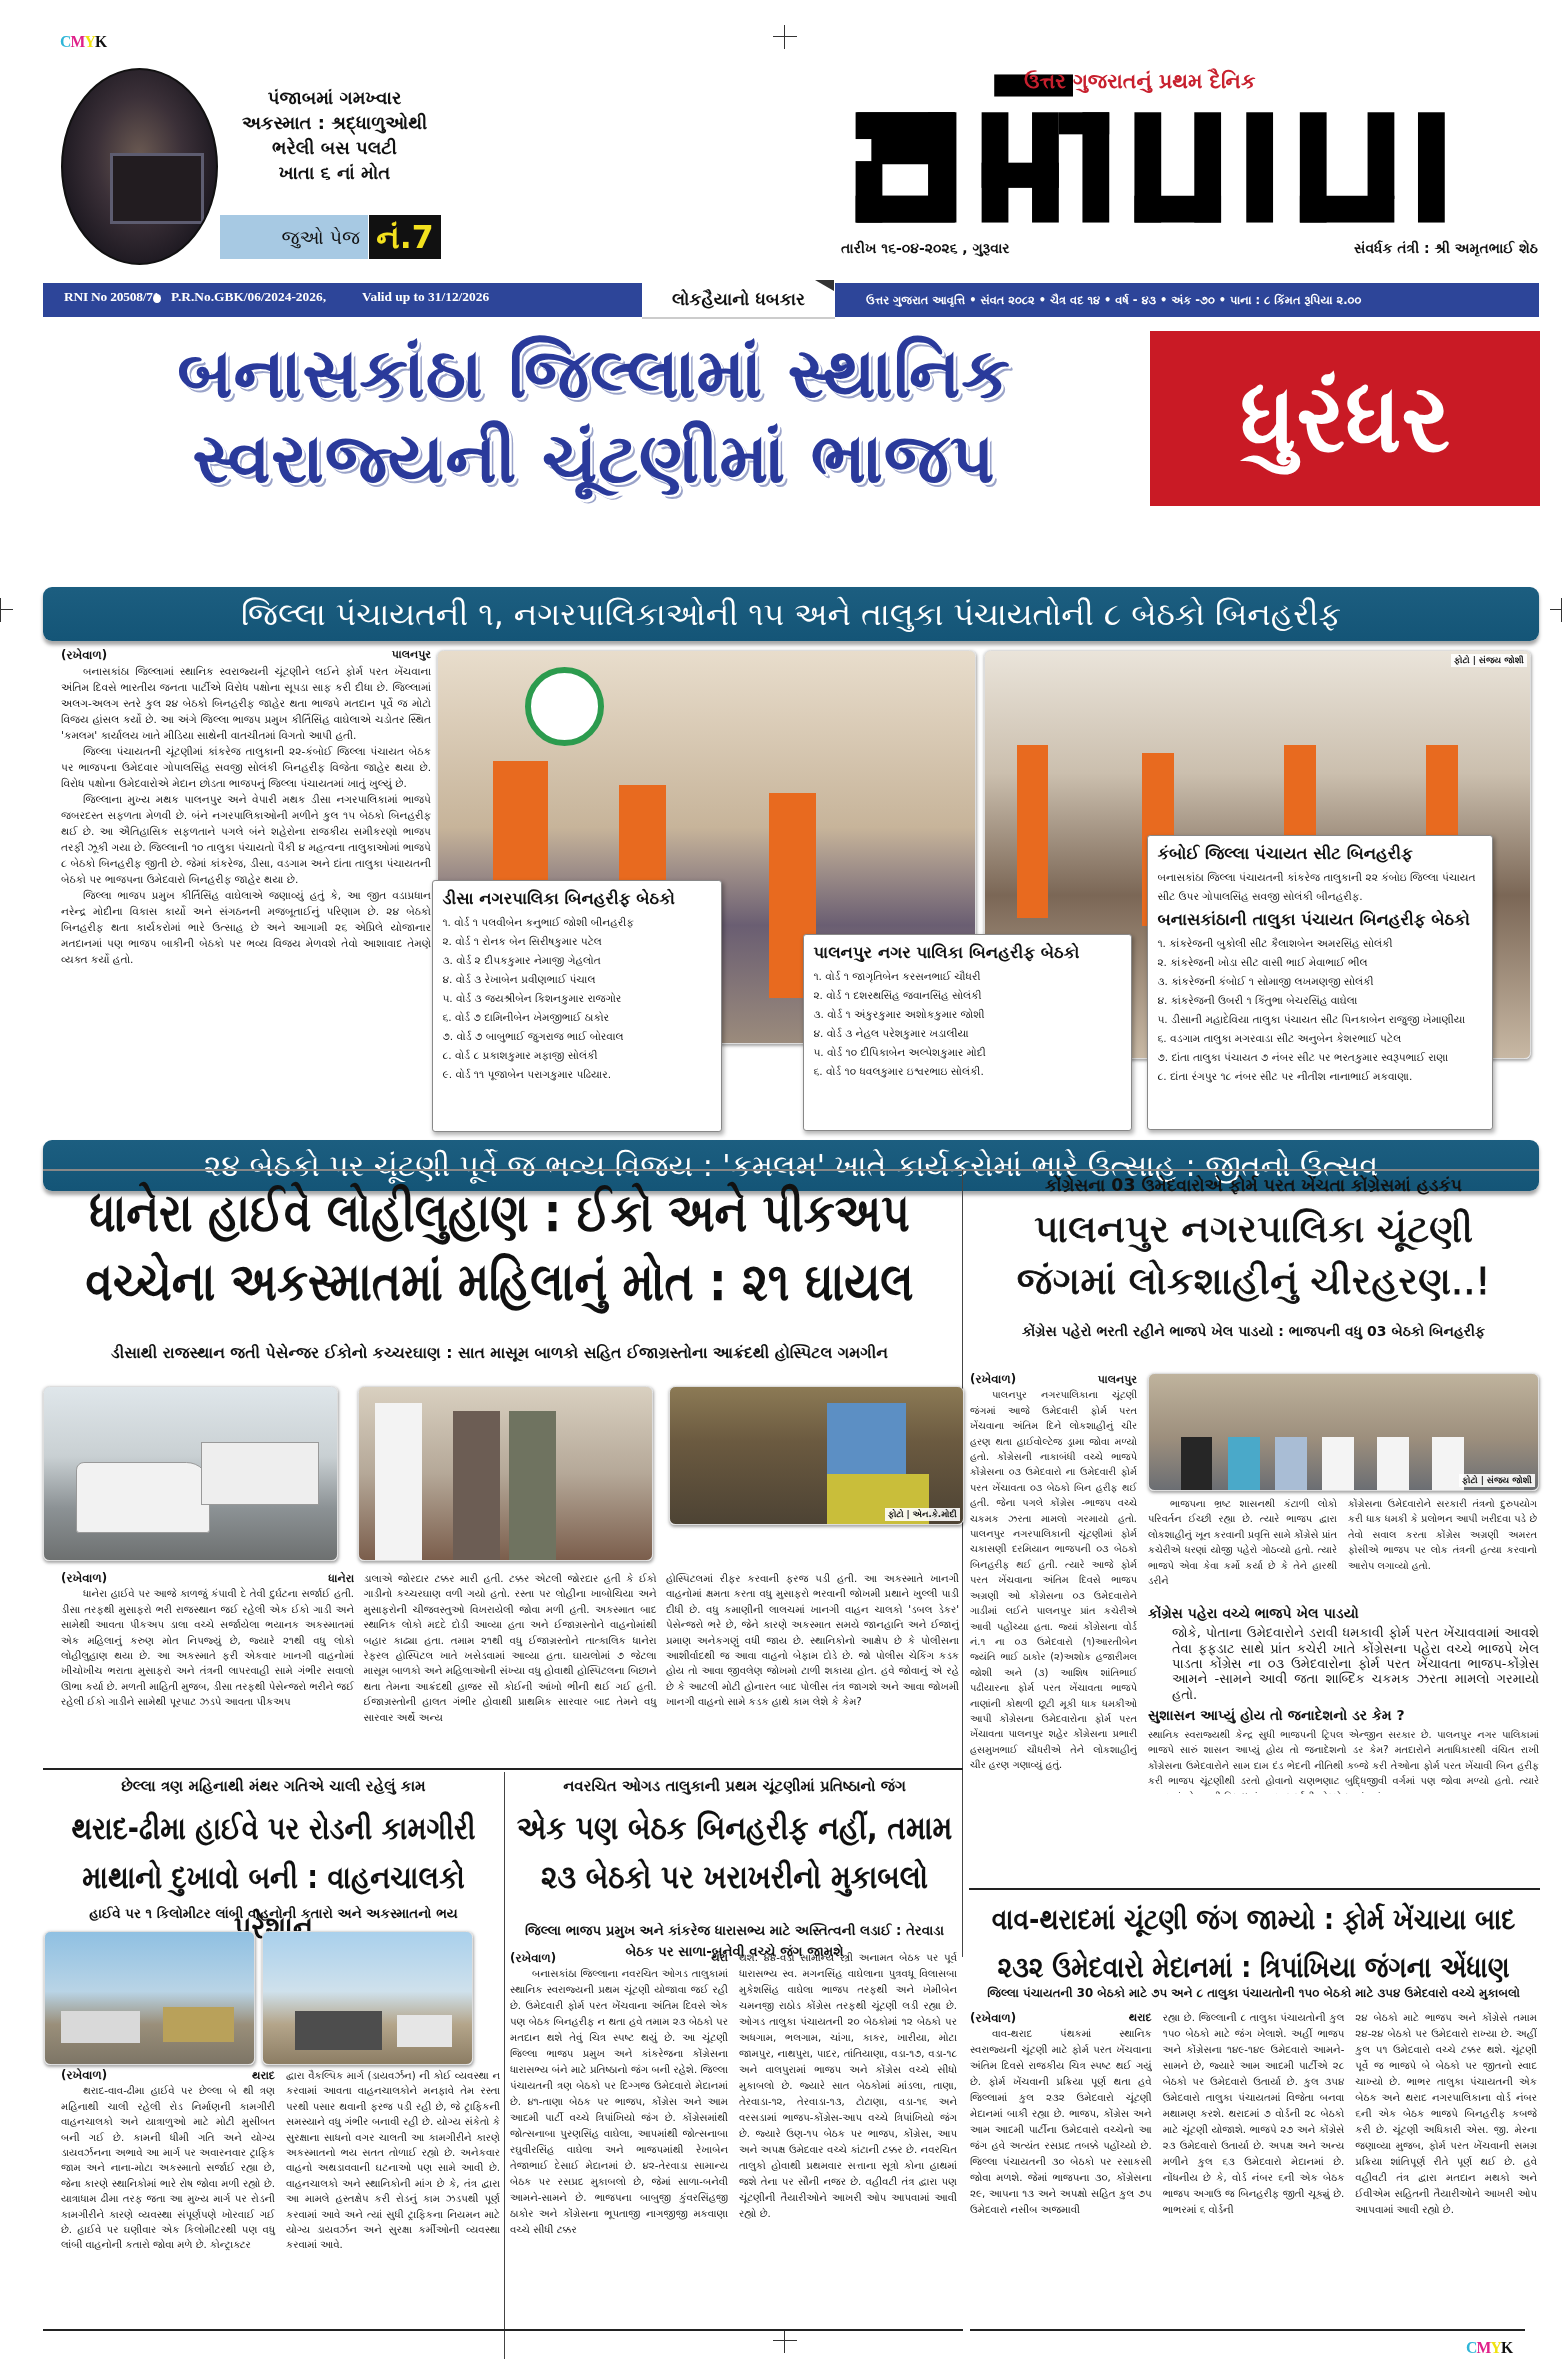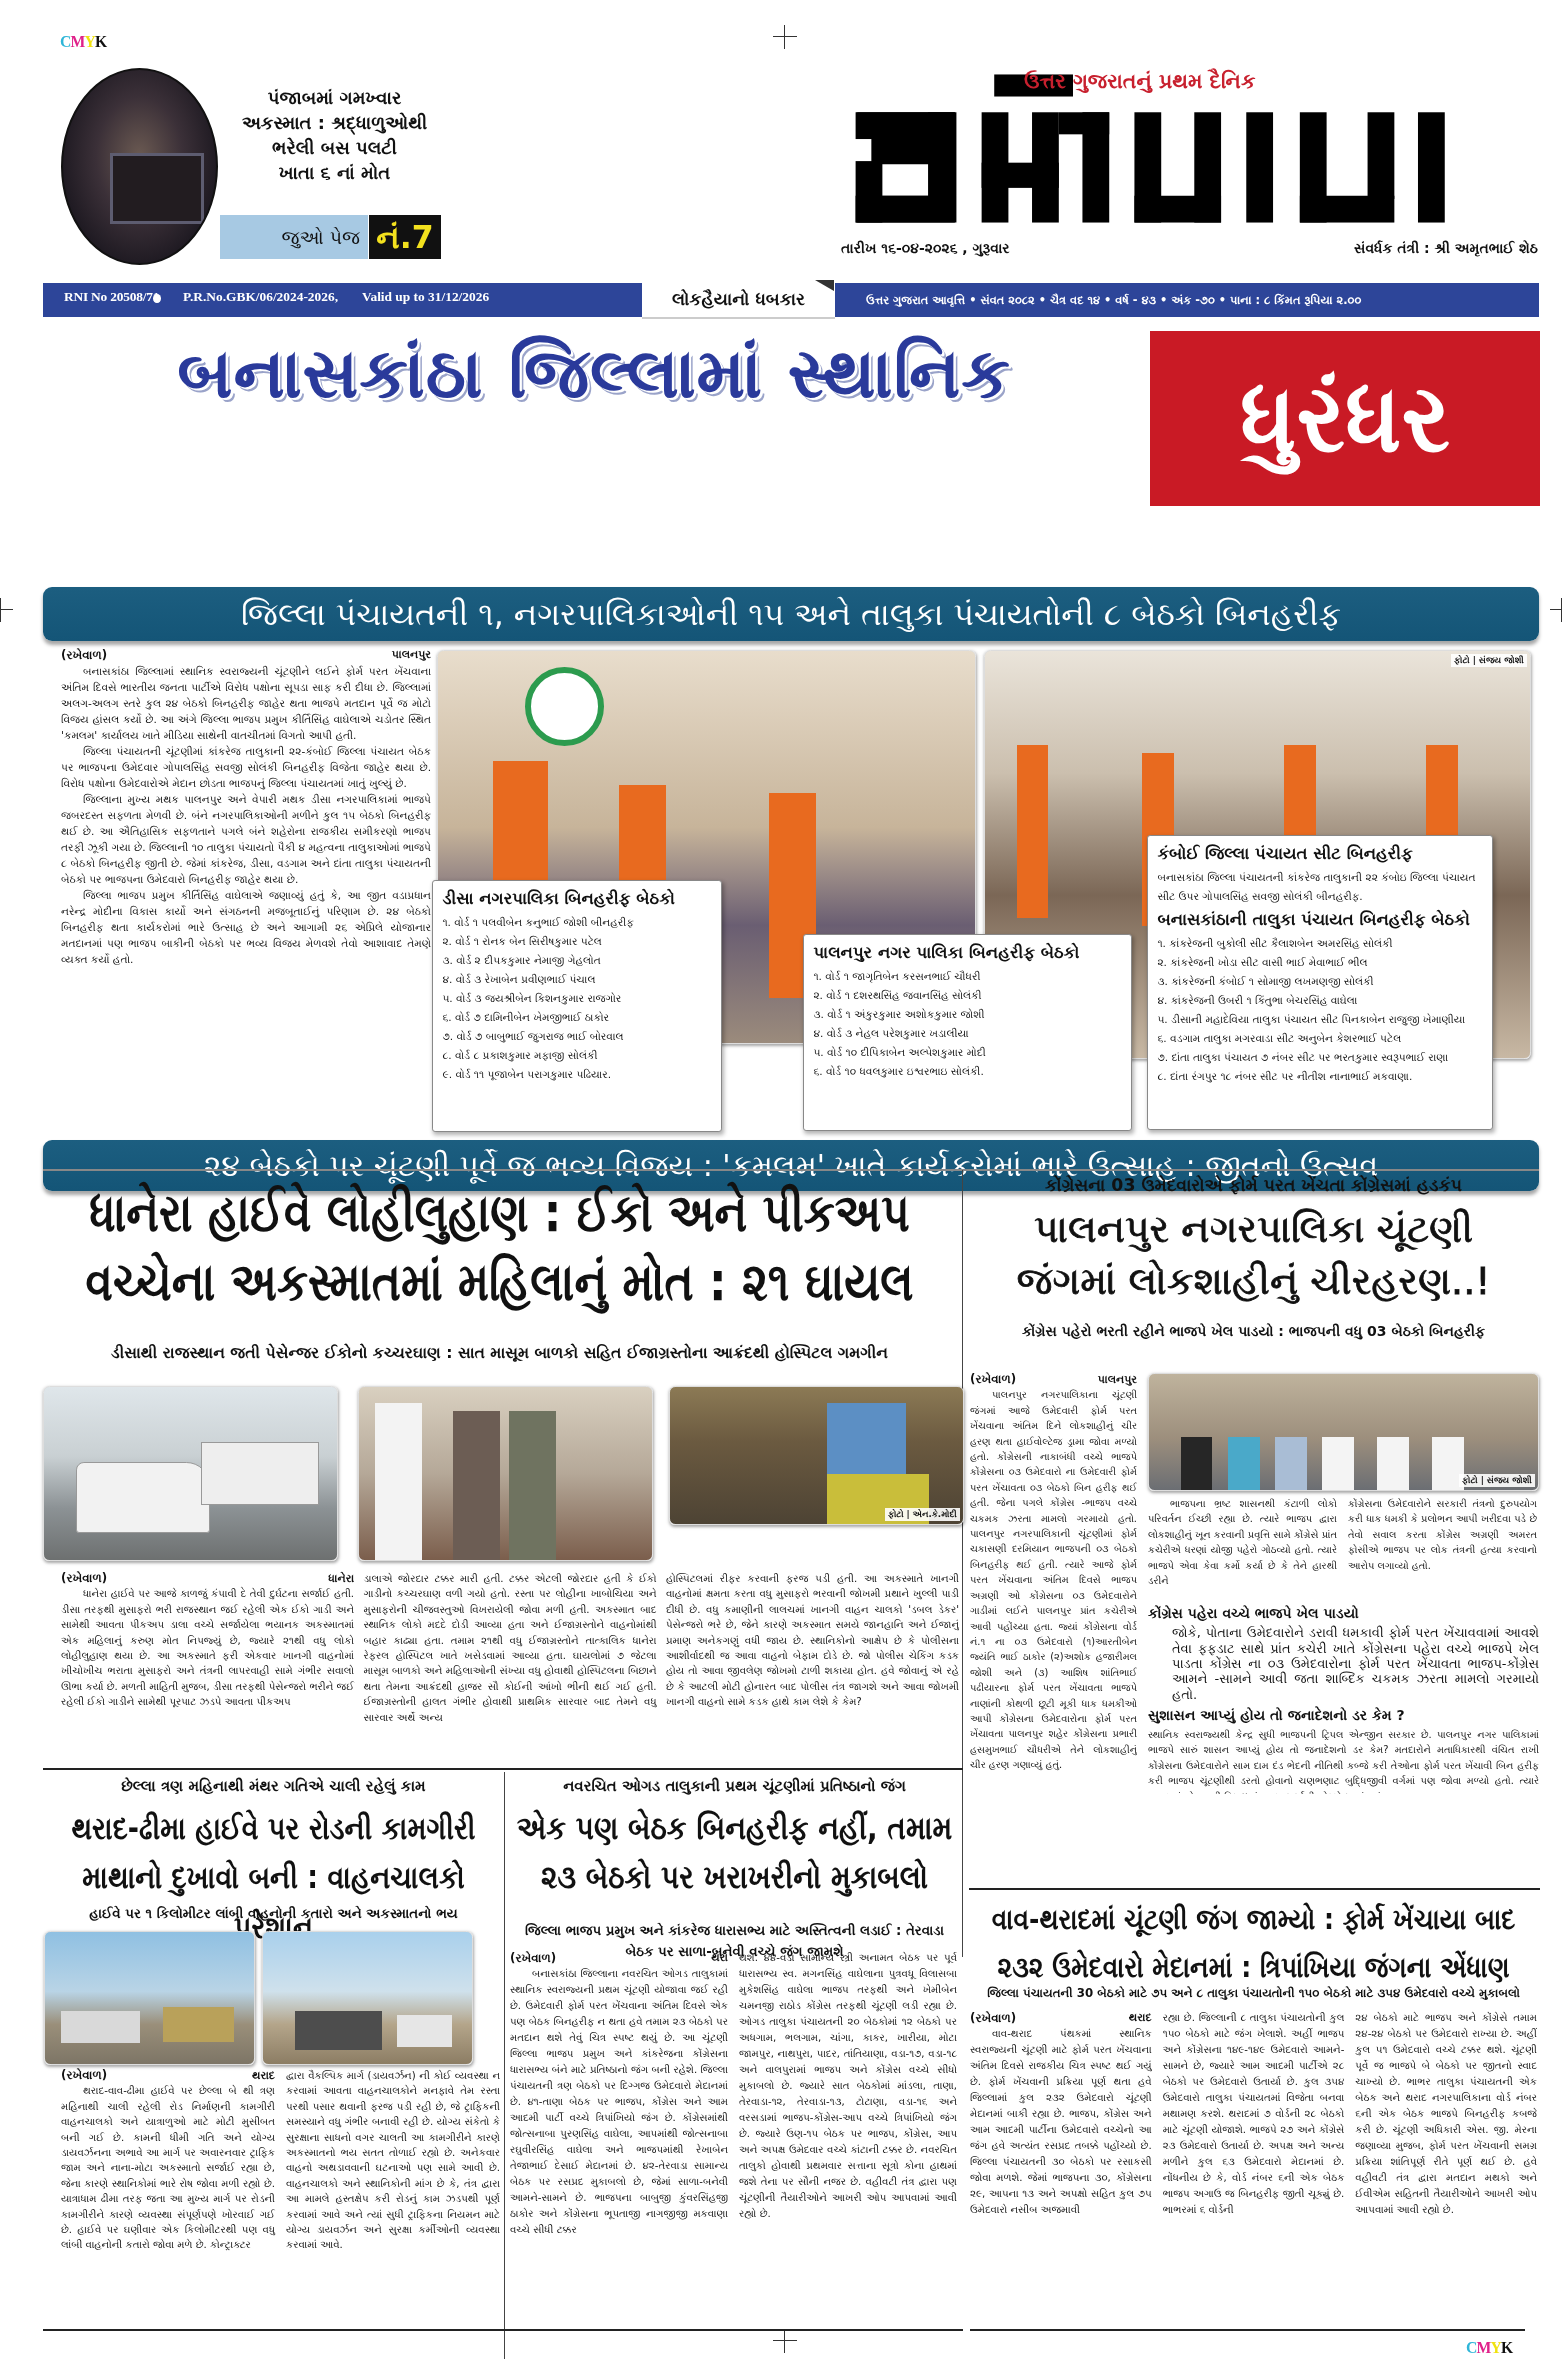--- a/index.html
+++ b/index.html
@@ -23,21 +23,21 @@
 
   
   .tagline { left: 1024px; top: 69px; color: #c8202e; font-size: 20.5px; font-weight: bold; }
   .logo { left: 843px; top: 68px; width: 701px; height: 161px; }
   .dateline { left: 841px; top: 240px; font-size: 14px; font-weight: bold; }
   .editor { left: 1069px; top: 240px; font-size: 14px; font-weight: bold; width: 469px; text-align: right; }
 
   .strip { left: 43px; top: 283px; width: 1091px; height: 34px; background: #2d4599; color: #fff; }
   .strip .rni { position: absolute; left: 21px; top: 6.3px; font-family: "Liberation Serif", serif; font-weight: bold; font-size: 13.4px; letter-spacing: -0.2px; }
   .strip .dot1 { position: absolute; left: 110px; top: 11px; width: 7.9px; height: 9.4px; border-radius: 50%; background: #fff; }
-  .strip .pr { position: absolute; left: 140px; top: 6.3px; font-family: "Liberation Serif", serif; font-weight: bold; font-size: 13.4px; }
+  .strip .pr { position: absolute; left: 128px; top: 6.3px; font-family: "Liberation Serif", serif; font-weight: bold; font-size: 13.4px; }
   .strip .valid { position: absolute; left: 319px; top: 6.3px; font-family: "Liberation Serif", serif; font-weight: bold; font-size: 13.4px; }
   .lokh { left: 642px; top: 280px; width: 193px; height: 39px; background: #fff; border-bottom: 2.4px solid #ccc; font-size: 17.3px; font-weight: bold; text-align: center; line-height: 38px; }
   .lokh-tri { left: 815px; top: 280px; width: 0; height: 0; border-left: 19.7px solid transparent; border-top: 11px solid #333; }
   .edition { left: 858px; top: 283px; width: 681px; height: 34px; background: #2d4599; color: #fff; font-size: 11.4px; font-weight: bold; line-height: 34px; padding-left: 7.9px; white-space: nowrap; }
 
   
   .main-head { left: 43px; top: 331px; width: 1102px; text-align: center; font-weight: bold; color: #2a3a9b; font-size: 69px; line-height: 85px; letter-spacing: 0.8px;
     text-shadow: 2.4px 2.4px 0 #fff, 3.9px 3.9px 0 #9aa3c9; }
   .dhurandhar { left: 1150px; top: 331px; width: 390px; height: 175px; background: #c91a25; color: #fff; font-size: 94px; font-weight: bold; text-align: center; line-height: 175px; }
 
@@ -127,20 +127,21 @@
   <span class="dot1"></span>
   <span class="pr">P.R.No.GBK/06/2024-2026,</span>
   <span class="valid">Valid up to 31/12/2026</span>
 </div>
 <div class="abs lokh">લોકહૈયાનો ધબકાર</div>
 <div class="abs lokh-tri"></div>
 <div class="abs edition">ઉત્તર ગુજરાત આવૃત્તિ • સંવત ૨૦૮૨ • ચૈત્ર વદ ૧૪ • વર્ષ - ૪૩ • અંક -૭૦ • પાના : ૮ કિંમત રૂપિયા ૨.૦૦</div>
 
 <div class="abs main-head">
   <div>બનાસકાંઠા જિલ્લામાં સ્થાનિક</div>
+  <div>સ્વરાજ્યની ચૂંટણીમાં ભાજપ</div>
 </div>
 <div class="abs dhurandhar">ધુરંધર</div>
 
 <div class="abs banner banner1">જિલ્લા પંચાયતની ૧, નગરપાલિકાઓની ૧૫ અને તાલુકા પંચાયતોની ૮ બેઠકો બિનહરીફ</div>
 
 <div class="col body-text" style="left:61px;top:647px;width:370px;height:488px;">
   <div class="dateline-row">
       <span class="src">(રખેવાળ)</span>
       <span>પાલનપુર</span>
     </div>

